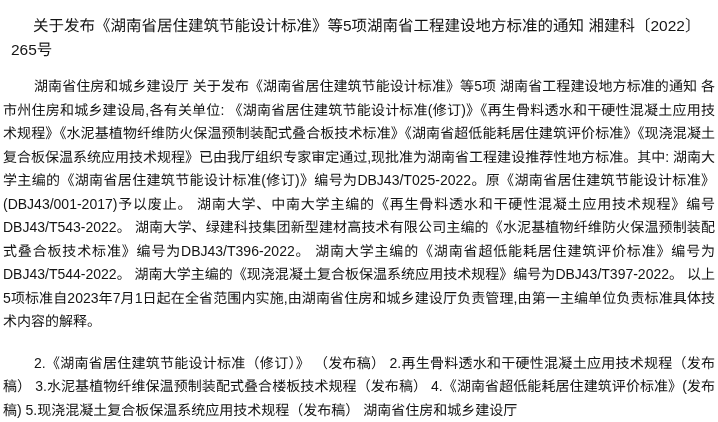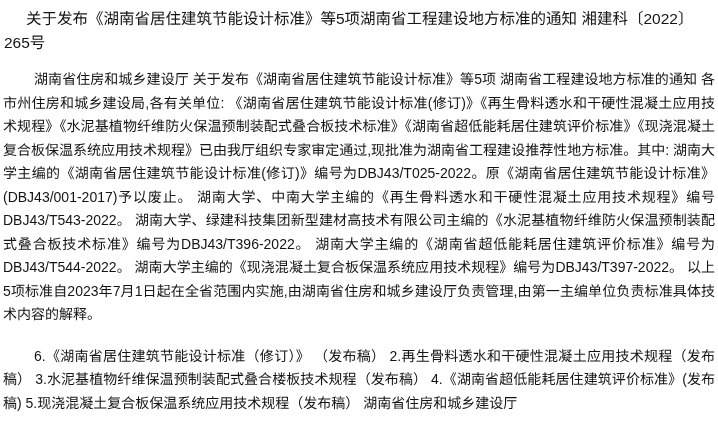--- a/index.html
+++ b/index.html
@@ -14,21 +14,21 @@
     font-family: "Liberation Sans", "DejaVu Sans", sans-serif;
     color: #141414;
   }
   .page {
     box-sizing: border-box;
     width: 718px;
     height: 422px;
     padding: 6px 3px 0 3px;
   }
   .title {
-    margin: 1px;
+    margin: 8px;
     font-size: 15.5px;
     font-weight: 400;
     line-height: 23.5px;
     text-indent: 22px;
     white-space: normal;
   }
   .para {
     margin: 14px 0 0 0;
     font-size: 14px;
     line-height: 23.5px;
@@ -40,15 +40,15 @@
 </style>
 </head>
 <body>
 
 <div class="page">
 
   <h1 class="title"><span>关于发布《湖南省居住建筑节能设计标准》等5项湖南省工程建设地方标准的通知</span> <span>湘建科〔2022〕265号</span></h1>
 
   <p class="para body-para">湖南省住房和城乡建设厅 关于发布《湖南省居住建筑节能设计标准》等5项 湖南省工程建设地方标准的通知 各市州住房和城乡建设局,各有关单位: 《湖南省居住建筑节能设计标准(修订)》《再生骨料透水和干硬性混凝土应用技术规程》《水泥基植物纤维防火保温预制装配式叠合板技术标准》《湖南省超低能耗居住建筑评价标准》《现浇混凝土复合板保温系统应用技术规程》已由我厅组织专家审定通过,现批准为湖南省工程建设推荐性地方标准。其中: 湖南大学主编的《湖南省居住建筑节能设计标准(修订)》编号为DBJ43/T025-2022。原《湖南省居住建筑节能设计标准》(DBJ43/001-2017)予以废止。 湖南大学、中南大学主编的《再生骨料透水和干硬性混凝土应用技术规程》编号DBJ43/T543-2022。 湖南大学、绿建科技集团新型建材高技术有限公司主编的《水泥基植物纤维防火保温预制装配式叠合板技术标准》编号为DBJ43/T396-2022。 湖南大学主编的《湖南省超低能耗居住建筑评价标准》编号为DBJ43/T544-2022。 湖南大学主编的《现浇混凝土复合板保温系统应用技术规程》编号为DBJ43/T397-2022。 以上5项标准自2023年7月1日起在全省范围内实施,由湖南省住房和城乡建设厅负责管理,由第一主编单位负责标准具体技术内容的解释。</p>
 
-  <p class="para attach-para"><span>6.《湖南省居住建筑节能设计标准（修订）》 （发布稿）</span> <span>2.再生骨料透水和干硬性混凝土应用技术规程（发布稿）</span> <span>3.水泥基植物纤维保温预制装配式叠合楼板技术规程（发布稿）</span> <span>4.《湖南省超低能耗居住建筑评价标准》(发布稿)</span> <span>5.现浇混凝土复合板保温系统应用技术规程（发布稿）</span> <span>湖南省住房和城乡建设厅</span></p>
+  <p class="para attach-para"><span>2.《湖南省居住建筑节能设计标准（修订）》 （发布稿）</span> <span>2.再生骨料透水和干硬性混凝土应用技术规程（发布稿）</span> <span>3.水泥基植物纤维保温预制装配式叠合楼板技术规程（发布稿）</span> <span>4.《湖南省超低能耗居住建筑评价标准》(发布稿)</span> <span>5.现浇混凝土复合板保温系统应用技术规程（发布稿）</span> <span>湖南省住房和城乡建设厅</span></p>
 
 </div>
 
 </body></html>

